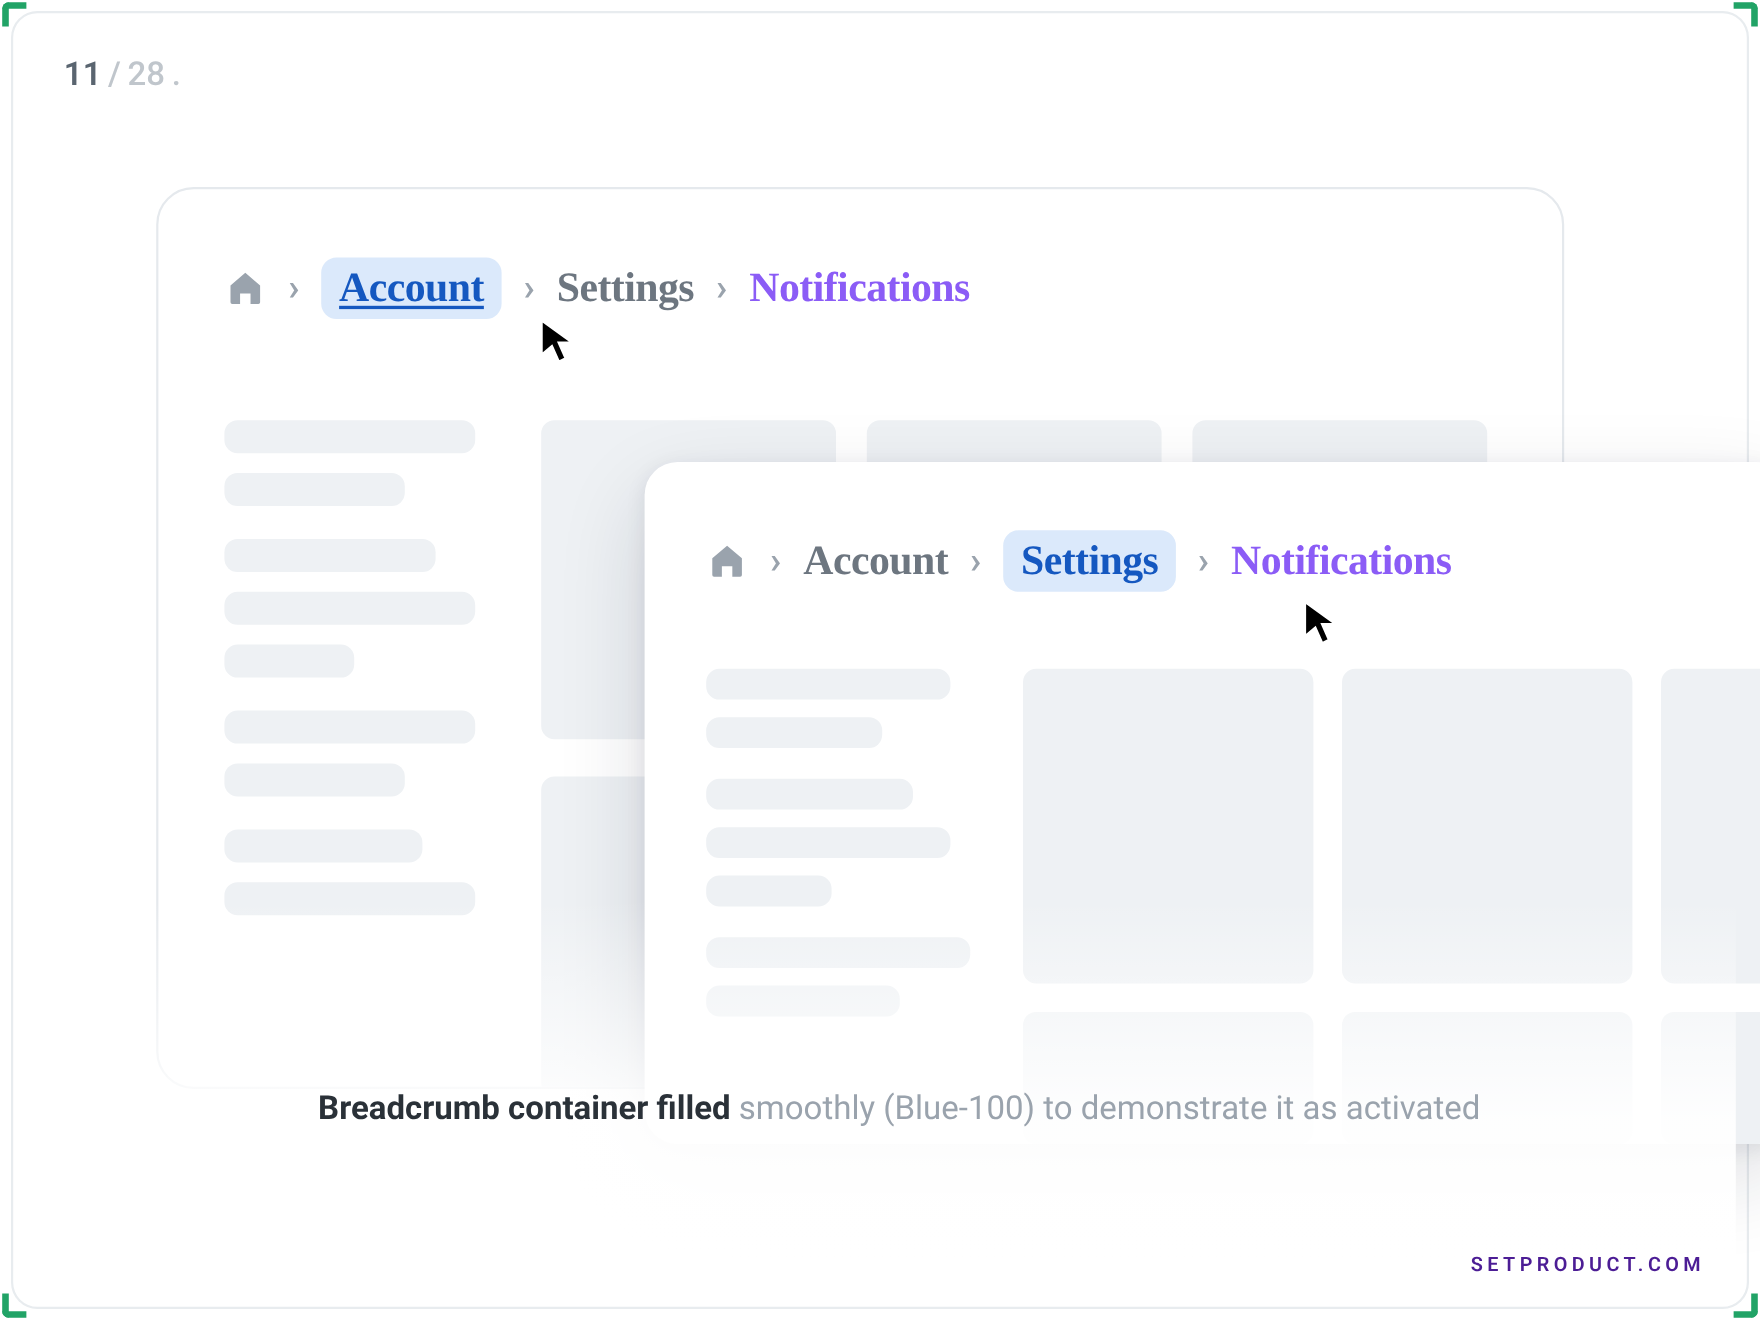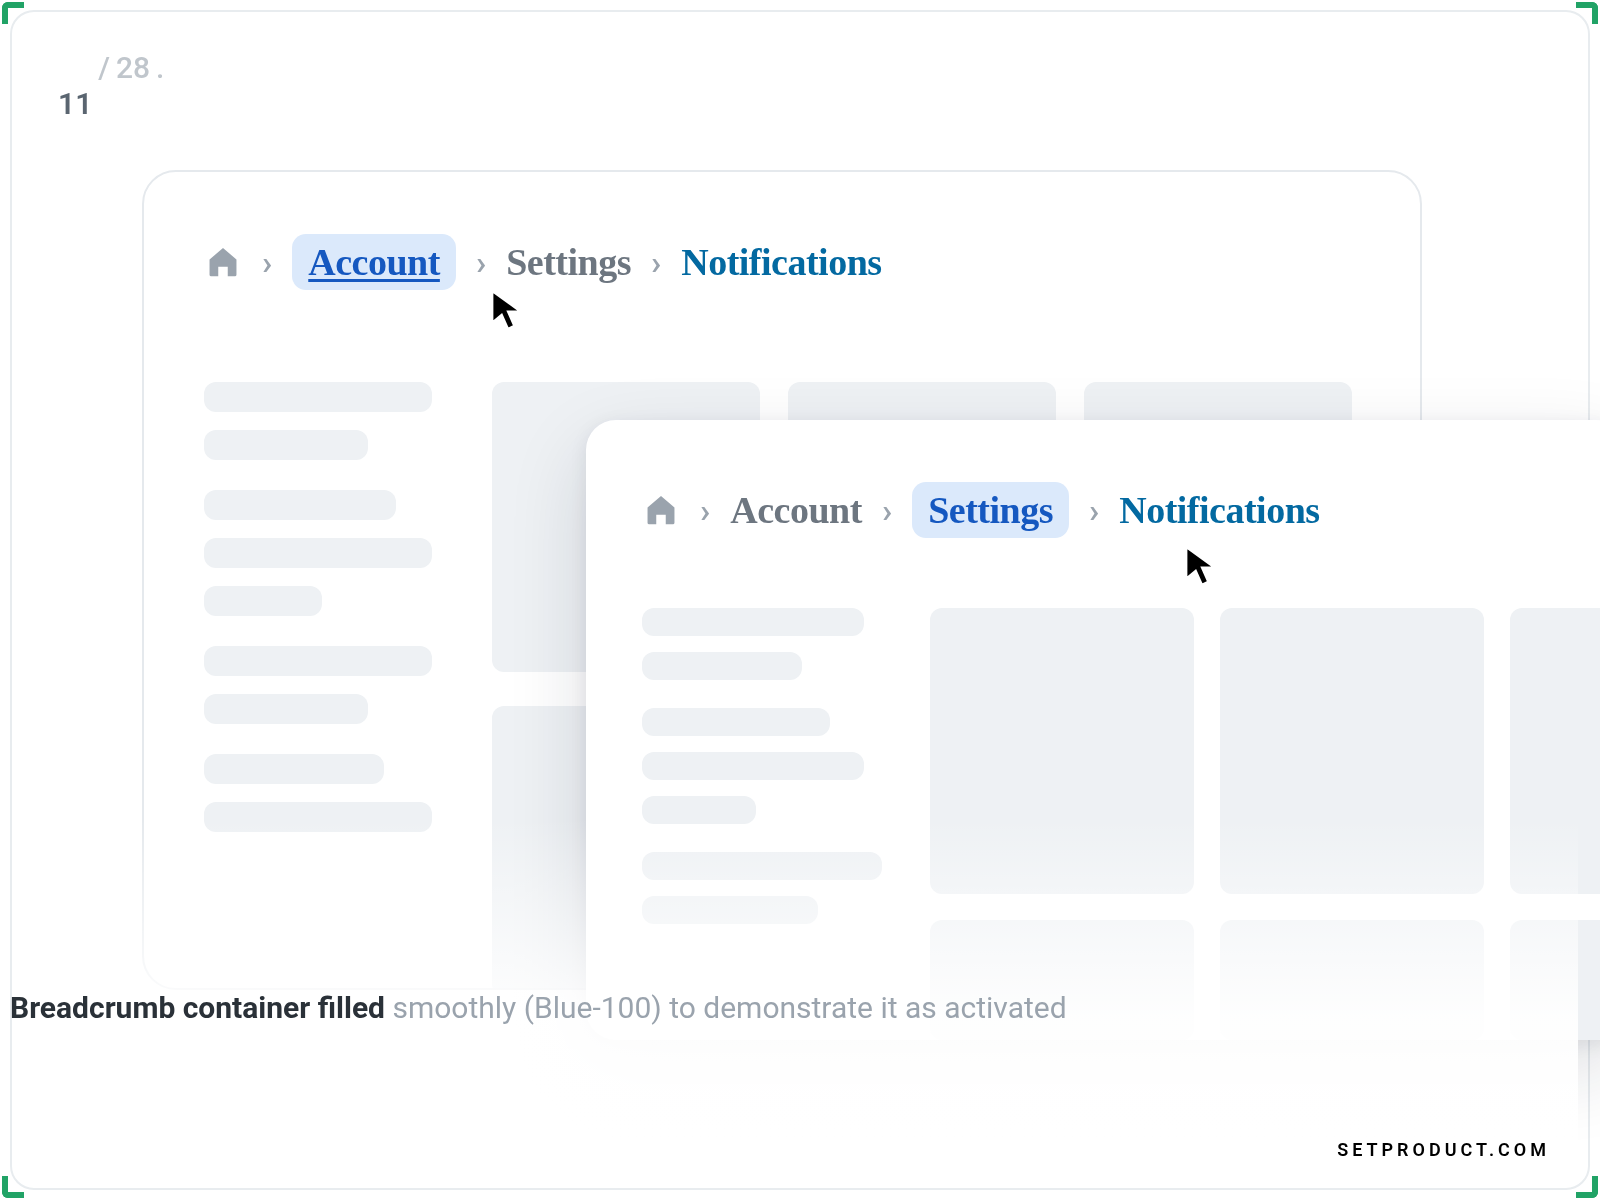--- a/index.html
+++ b/index.html
@@ -37,39 +37,39 @@
   .corner.br::after  { bottom:0; right:0; border-bottom-right-radius:6px; }
 
   .header {
     position: absolute;
     top: 40px; left: 48px;
     font-size: 30px;
     display: flex; gap: 6px;
     color: #c0c6cc;
     font-weight: 500;
   }
-  .header .cur { color: #5a6570; font-weight: 600; margin-top: 36px; }
+  .header .cur { color: #5a6570; font-weight: 600; }
 
   
   .card-back {
     position: absolute;
     top: 160px; left: 132px;
     width: 1280px; height: 820px;
     border: 2px solid #e5e9ed;
     border-radius: 34px;
     background: #ffffff;
     overflow: hidden;
   }
 
   .bc { display:flex; align-items:center; gap: 20px; }
   .bc .sep { color:#9aa3ad; font-size: 34px; font-weight:600; line-height:1; }
   .bc .home svg { width: 38px; height: 38px; display:block; }
   .bc .item { font-size: 38px; font-weight: 600; letter-spacing: -0.5px; font-family: Liberation Serif, serif; }
   .bc .item.muted { color: #6d7680; }
-  .bc .item.current { color: #0369a1; font-weight: 800; }
+  .bc .item.current { color: #8b5cf6; font-weight: 800; }
   .bc .item.active {
     color: #1558c0;
     background: #dbe9fb;
     padding: 6px 16px;
     border-radius: 14px;
   }
   .bc .item.active.underline { text-decoration: underline; text-underline-offset: 4px; text-decoration-thickness: 3px; }
 
   .card-back .bc { position:absolute; top: 62px; left: 60px; }
 
@@ -104,29 +104,31 @@
   
   .fade {
     position:absolute; left:12px; right:12px; bottom:12px; height: 360px;
     background: linear-gradient(to bottom, rgba(255,255,255,0) 0%, rgba(255,255,255,0.92) 55%, #ffffff 100%);
     border-bottom-left-radius: 22px; border-bottom-right-radius: 22px;
     pointer-events:none;
   }
 
   .caption {
     position:absolute; left: 0; right:0; bottom: 165px;
+    text-align:center;
     font-size: 30px;
     color: #9aa3ad;
+    padding-left: 35px;
   }
   .caption .strong { color:#2a3138; font-weight:700; }
 
   .watermark {
     position:absolute; right: 40px; bottom: 30px;
     font-size: 18px; letter-spacing: 4px;
-    color: #000000; font-weight:600;
+    color: #4c1d95; font-weight:600;
   }
 
   .cursor { position:absolute; width: 40px; height: 44px; pointer-events:none; }
   .cursor svg { width:100%; height:100%; display:block; }
 </style>
 </head>
 <body>
 
 <div class="corner tl"></div>
 <div class="corner tr"></div>

